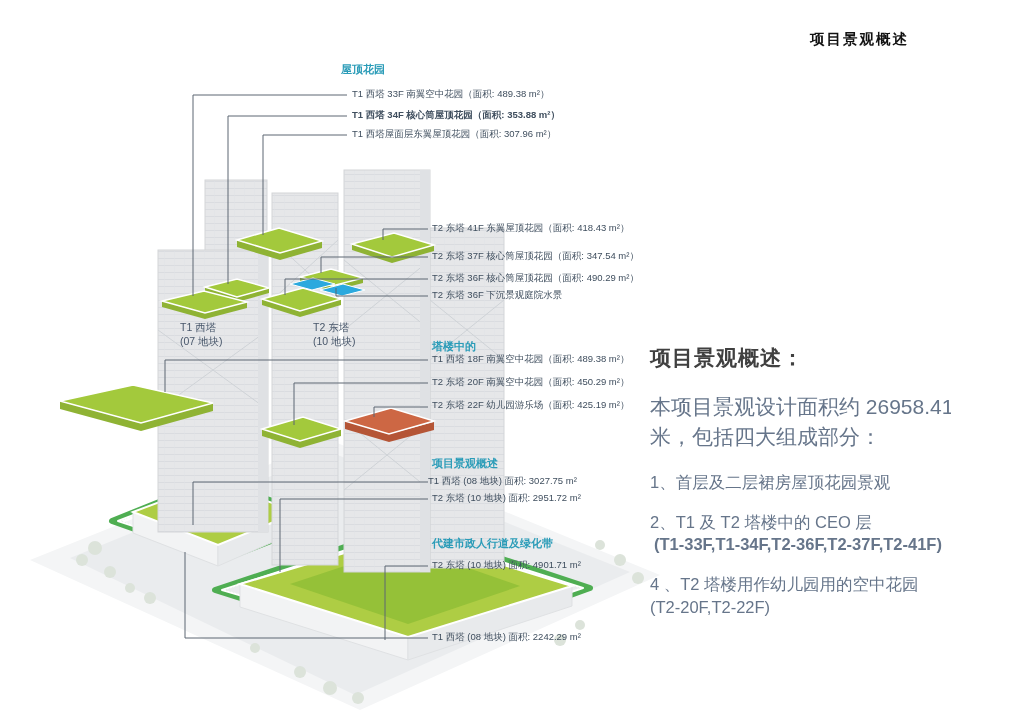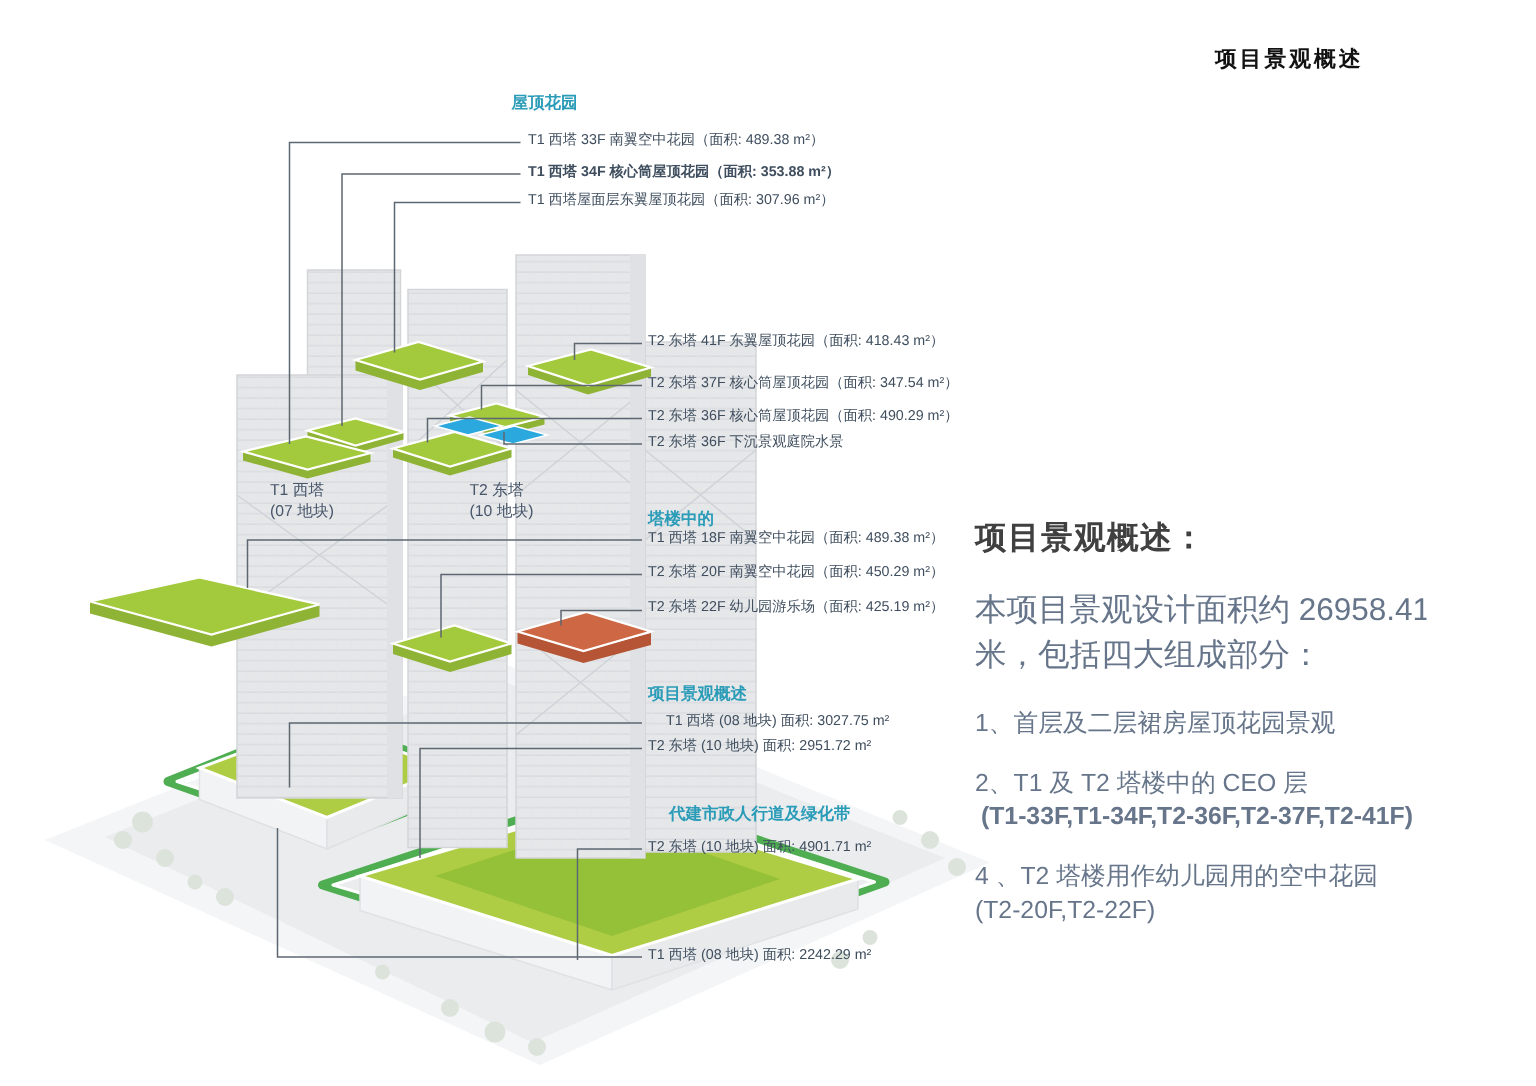--- a/index.html
+++ b/index.html
@@ -170,24 +170,24 @@
   <div class="callout" style="left:432px;top:251px;">T2 东塔 37F 核心筒屋顶花园（面积: 347.54 m²）</div>
   <div class="callout" style="left:432px;top:273px;">T2 东塔 36F 核心筒屋顶花园（面积: 490.29 m²）</div>
   <div class="callout" style="left:432px;top:290px;">T2 东塔 36F 下沉景观庭院水景</div>
 
   <div class="chead" style="left:432px;top:341px;">塔楼中的</div>
   <div class="callout" style="left:432px;top:354px;">T1 西塔 18F 南翼空中花园（面积: 489.38 m²）</div>
   <div class="callout" style="left:432px;top:377px;">T2 东塔 20F 南翼空中花园（面积: 450.29 m²）</div>
   <div class="callout" style="left:432px;top:400px;">T2 东塔 22F 幼儿园游乐场（面积: 425.19 m²）</div>
 
   <div class="chead" style="left:432px;top:458px;">项目景观概述</div>
-  <div class="callout" style="left:444px;top:476px;text-align:center;">T1 西塔 (08 地块) 面积: 3027.75 m²</div>
+  <div class="callout" style="left:428px;top:476px;text-align:center;">T1 西塔 (08 地块) 面积: 3027.75 m²</div>
   <div class="callout" style="left:432px;top:493px;">T2 东塔 (10 地块) 面积: 2951.72 m²</div>
 
-  <div class="chead" style="left:432px;top:538px;margin-left:14px;">代建市政人行道及绿化带</div>
+  <div class="chead" style="left:432px;top:538px;">代建市政人行道及绿化带</div>
   <div class="callout" style="left:432px;top:560px;">T2 东塔 (10 地块) 面积: 4901.71 m²</div>
 
   <div class="callout" style="left:432px;top:632px;text-align:center;">T1 西塔 (08 地块) 面积: 2242.29 m²</div>
 
   <div class="panel">
     <h2>项目景观概述：</h2>
     <p class="intro">本项目景观设计面积约 26958.41 平方米，包括四大组成部分：</p>
     <div class="pitem">
       <div>1、首层及二层裙房屋顶花园景观</div>
     </div>

